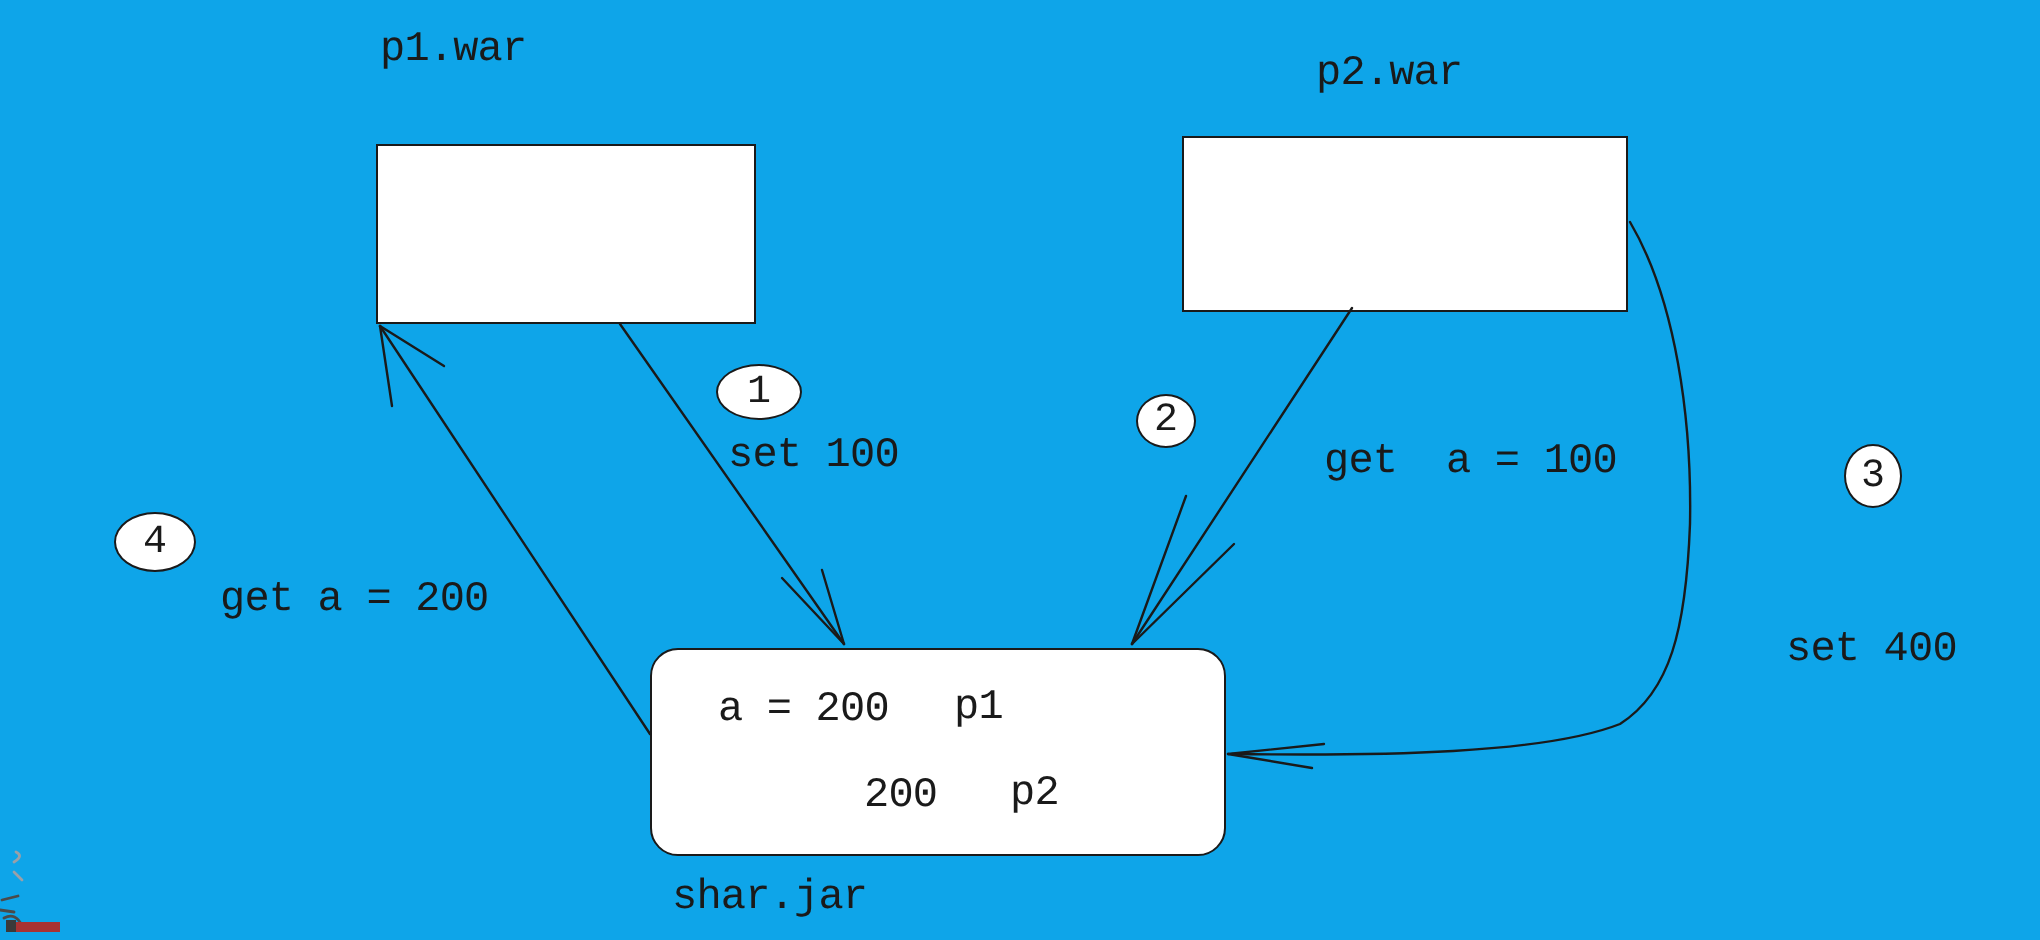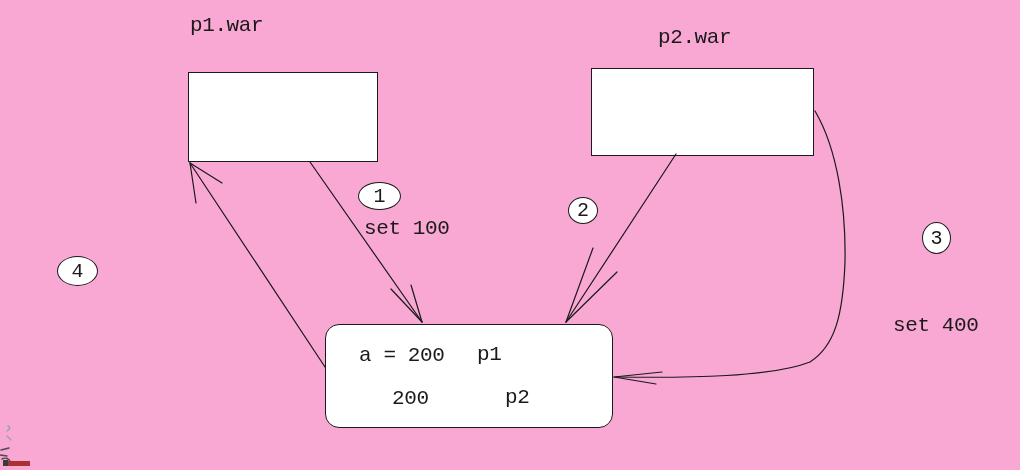--- a/index.html
+++ b/index.html
@@ -1,20 +1,20 @@
 <!DOCTYPE html>
 <html><head>
 <meta charset="utf-8">
 <style>
   html, body { margin: 0; padding: 0; background: #ffffff; }
   .stage {
     position: relative;
     width: 1020px;
     height: 470px;
-    background: #f9a8d4;
+    background: #0ea5e9;
     font-family: "Liberation Mono", "DejaVu Sans Mono", monospace;
     color: #1a1a1a;
     overflow: hidden;
   }
   .lbl {
     position: absolute;
     font-size: 21px;
     line-height: 22px;
     white-space: pre;
     letter-spacing: -0.4px;
@@ -51,38 +51,41 @@
 
   <div class="lbl" style="left:190px; top:15px">p1.war</div>
   <div class="lbl" style="left:658px; top:27px">p2.war</div>
 
   <div class="box" style="left:188px; top:72px; width:190px; height:90px"></div>
   <div class="box" style="left:591px; top:68px; width:223px; height:88px"></div>
 
   <div class="box shar" style="left:325px; top:324px; width:288px; height:104px"></div>
   <div class="lbl" style="left:359px; top:345px">a = 200</div>
   <div class="lbl" style="left:477px; top:344px">p1</div>
-  <div class="lbl" style="left:392px; top:388px">200</div>
+  <div class="lbl" style="left:432px; top:388px">200</div>
   <div class="lbl" style="left:505px; top:387px">p2</div>
+  <div class="lbl" style="left:336px; top:439px">shar.jar</div>
 
   <div class="step-badge" style="left:358px; top:182px; width:43px; height:28px">
     <span>1</span>
   </div>
   <div class="step-badge" style="left:568px; top:197px; width:30px; height:27px">
     <span>2</span>
   </div>
   <div class="step-badge" style="left:922px; top:222px; width:29px; height:32px">
     <span>3</span>
   </div>
   <div class="step-badge" style="left:57px; top:256px; width:41px; height:30px">
     <span>4</span>
   </div>
 
   <div class="lbl" style="left:364px; top:218px">set 100</div>
+  <div class="lbl" style="left:662px; top:221px">get  a = 100</div>
   <div class="lbl" style="left:893px; top:315px">set 400</div>
+  <div class="lbl" style="left:110px; top:290px">get a = 200</div>
 
   <svg class="layer" viewBox="0 0 1020 470">
     <g stroke="#1a1a1a" stroke-width="1.2" fill="none" stroke-linecap="round">
 
       <g>
         <path d="M310,162 L422,322"></path>
         <path d="M422,322 L391,289"></path>
         <path d="M422,322 L411,285"></path>
       </g>
 

